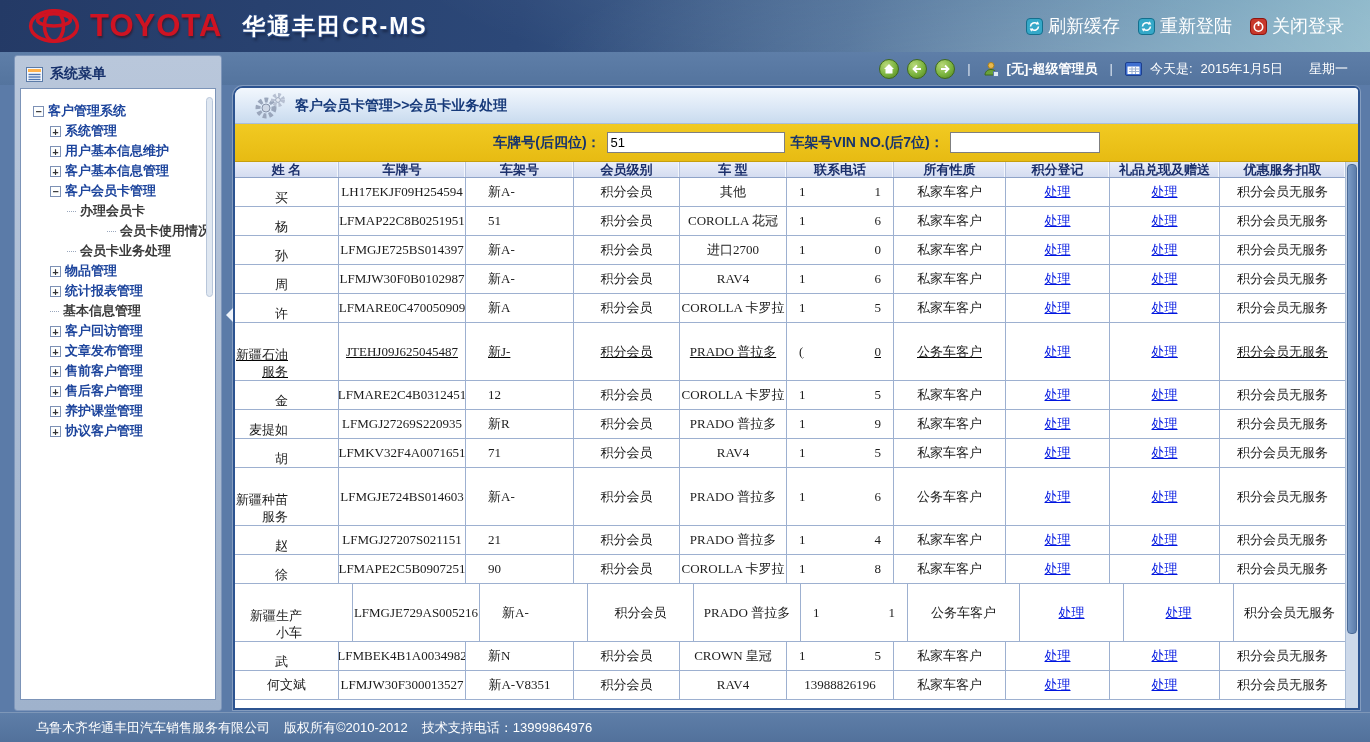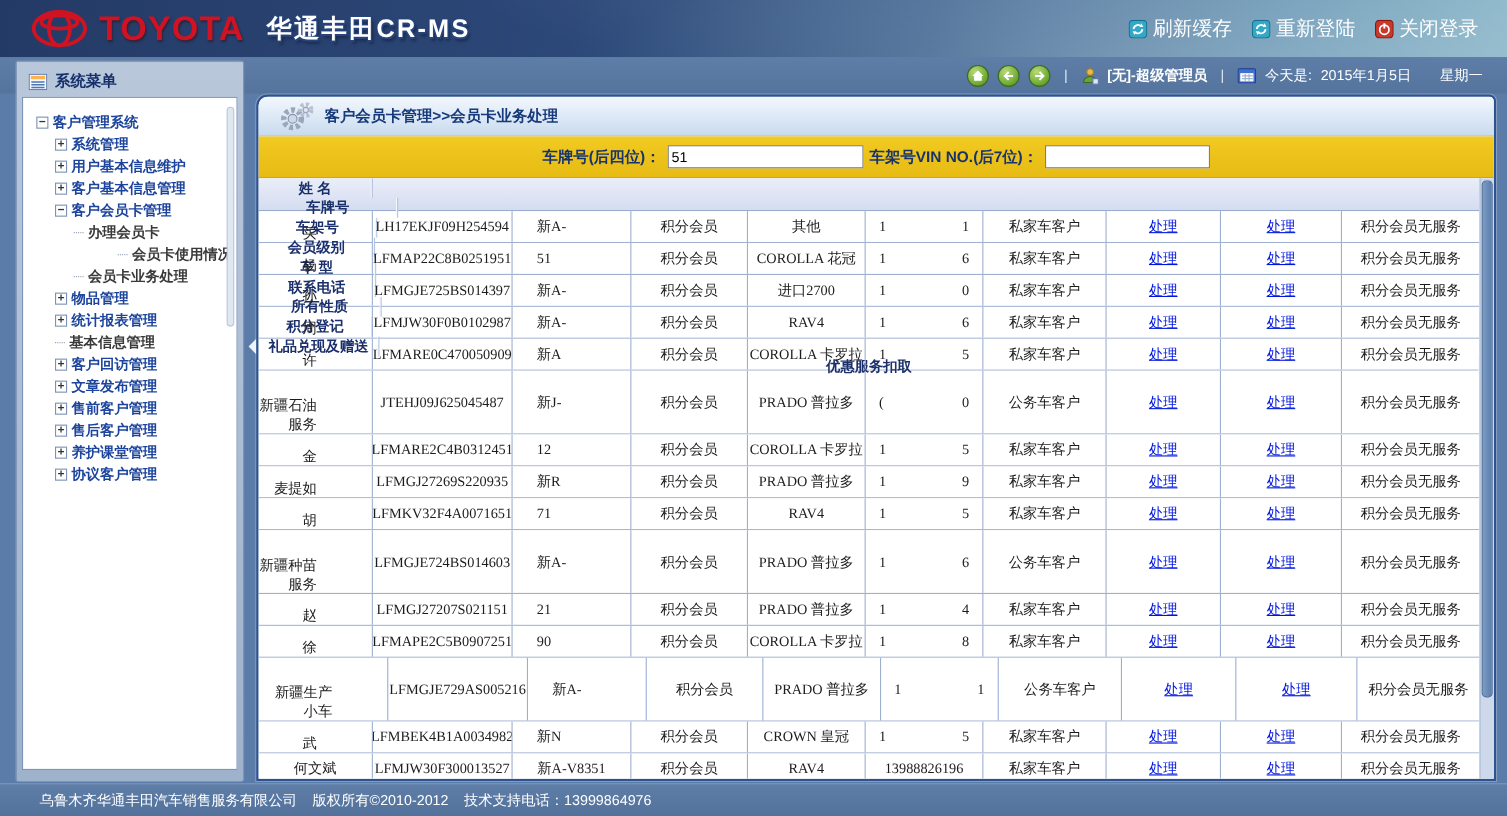--- a/index.html
+++ b/index.html
@@ -75,22 +75,22 @@
   .searchbar{ height:38px; flex:0 0 auto; background:linear-gradient(180deg,#f1ca22,#e7bb13);
     border-bottom:1px solid #c79f0c; display:flex; align-items:center; justify-content:center; gap:6px; }
   .search-label{ color:#16336e; font-size:14px; font-weight:700; }
   .search-input{ width:178px; height:21px; border:1px solid #7f7f7f; background:#fff; font-size:13px;
     padding:0 3px; font-family:"Liberation Sans",sans-serif; }
   .search-input.vin{ width:150px; }
 
   
   .table-wrap{ flex:1 1 auto; display:flex; overflow:hidden; }
   .grid{ flex:1 1 auto; overflow:hidden; }
-  .thead{ display:flex; height:30px; background:linear-gradient(180deg,#eaeef9,#d4dcf0);
-    border-bottom:1px solid #8fa3c8;flex-direction:column; }
+  .thead{ display:flex; height:16px; background:linear-gradient(180deg,#eaeef9,#d4dcf0);
+    border-bottom:1px solid #8fa3c8; }
   .th{ display:flex; align-items:center; justify-content:center; color:#1b2f6b; font-size:13px;
     font-weight:700; border-right:1px solid #b7c3de; box-shadow:inset -1px 0 0 #f4f7fc; }
   .trow{ display:flex; border-bottom:1px solid #9db0d0; background:#fff; }
   .td{ display:flex; align-items:center; justify-content:center; font-size:13px; color:#1c1c1c;
     border-right:1px solid #9db0d0; font-family:"Liberation Serif",serif; overflow:hidden; }
   .c0{width:104px;} .c1{width:127px;} .c2{width:108px;} .c3{width:106px;} .c4{width:107px;}
   .c5{width:107px;} .c6{width:112px;} .c7{width:104px;} .c8{width:110px;} .c9{flex:1 1 auto; border-right:none;}
   .td.name-red{ justify-content:flex-end; padding-right:50px; flex-direction:column; align-items:flex-end; }
   .td.name-red .nline{ line-height:17px; }
   .td.chassis-red{ justify-content:flex-start; padding-left:22px; }
@@ -404,21 +404,21 @@
             </div>
             <div class="td c6">私家车客户</div>
             <div class="td c7">
               <span class="proc-link">处理</span>
             </div>
             <div class="td c8">
               <span class="proc-link">处理</span>
             </div>
             <div class="td c9">积分会员无服务</div>
           </div>
-          <div class="trow" style="height: 58px;">
+          <div class="trow" style="height: 58px; text-decoration: underline;">
             <div class="td c0 name-red">
               <div class="nline">新疆石油</div>
               <div class="nline">服务</div>
             </div>
             <div class="td c1">JTEHJ09J625045487</div>
             <div class="td c2 chassis-red">新J-</div>
             <div class="td c3">积分会员</div>
             <div class="td c4">PRADO 普拉多</div>
             <div class="td c5 phone-red">
               <span>(</span>

